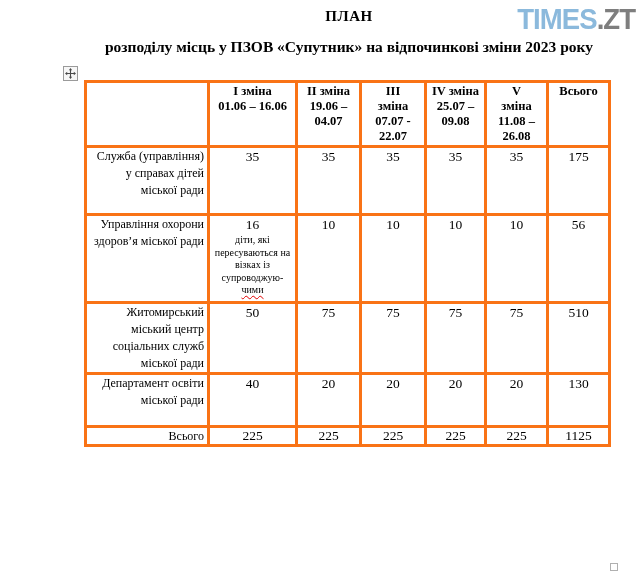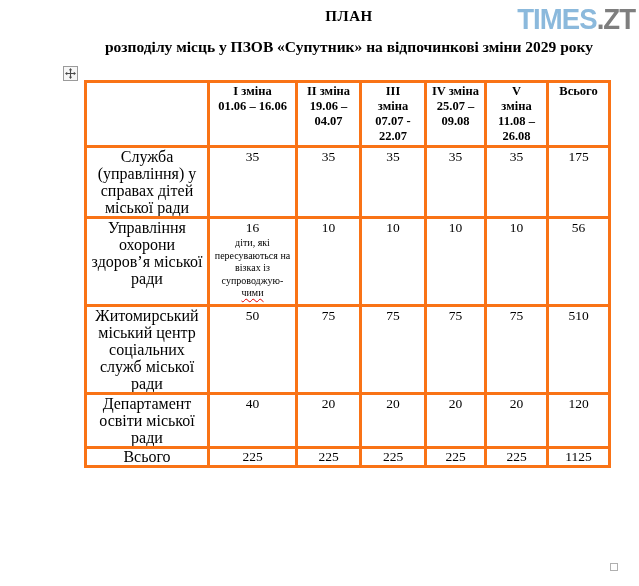--- a/index.html
+++ b/index.html
@@ -36,21 +36,21 @@
     position:absolute; left:84px; top:80px; width:524px;
     border-collapse:collapse; table-layout:fixed;
   }
   .plan-table th, .plan-table td {
     border:3px solid #f97316; vertical-align:top; overflow:hidden;
   }
   .plan-table th {
     font-size:12.5px; line-height:15px; font-weight:bold;
     text-align:center; white-space:pre-line; padding:1px 1px;
   }
-  td.lbl { font-size:16px; line-height:17px; text-align:center; padding:0 3px; }
+  td.lbl { font-size:12px; line-height:17px; text-align:right; padding:0 3px; }
   td.val { font-size:13.5px; line-height:17px; text-align:center; padding:0 1px; }
   tr.h0 { height:63px; } tr.h1 { height:68px; } tr.h2 { height:88px; }
   tr.h3 { height:69px; } tr.h4 { height:69px; } tr.h5 { height:53px;padding-left:8px; }
   tr.h6 { height:53px; } tr.h7 { height:19px; }
   tr.h7 td { line-height:16px; }
 
   .note {
     font-size:10px; line-height:12.5px; text-align:center;
     max-width:80px; margin:1px auto 0;
   }
@@ -58,21 +58,21 @@
     text-decoration-line:underline; text-decoration-style:wavy;
     text-decoration-color:#e00000; text-decoration-thickness:1px;
     text-underline-offset:2px;
   }
 </style>
 </head>
 <body>
 
 <div class="titles">
   <p class="doc-title">ПЛАН</p>
-  <p class="doc-subtitle">розподілу місць у ПЗОВ «Супутник» на відпочинкові зміни 2029 року</p>
+  <p class="doc-subtitle">розподілу місць у ПЗОВ «Супутник» на відпочинкові зміни 2023 року</p>
 </div>
 
 <div class="logo"><span class="lg-a">TIMES</span><span class="lg-b">.ZT</span></div>
 
 <div class="move-handle">
   <span style="display:flex;">
     <svg width="11" height="11" viewBox="0 0 20 20">
       <path fill="#4a4a4a" d="M10 0 L13 4 H11 V9 H16 V7 L20 10 L16 13 V11 H11 V16 H13 L10 20 L7 16 H9 V11 H4 V13 L0 10 L4 7 V9 H9 V4 H7 Z"></path>
     </svg>
   </span>
@@ -144,21 +144,21 @@
   </tr>
 
 
   <tr class="h5">
     <td class="lbl">Департамент освіти міської ради</td>
     <td class="val">40</td>
     <td class="val">20</td>
     <td class="val">20</td>
     <td class="val">20</td>
     <td class="val">20</td>
-    <td class="val">120</td>
+    <td class="val">130</td>
   </tr>
 
 
   <tr class="h7">
     <td class="lbl">Всього</td>
     <td class="val">225</td>
     <td class="val">225</td>
     <td class="val">225</td>
     <td class="val">225</td>
     <td class="val">225</td>

